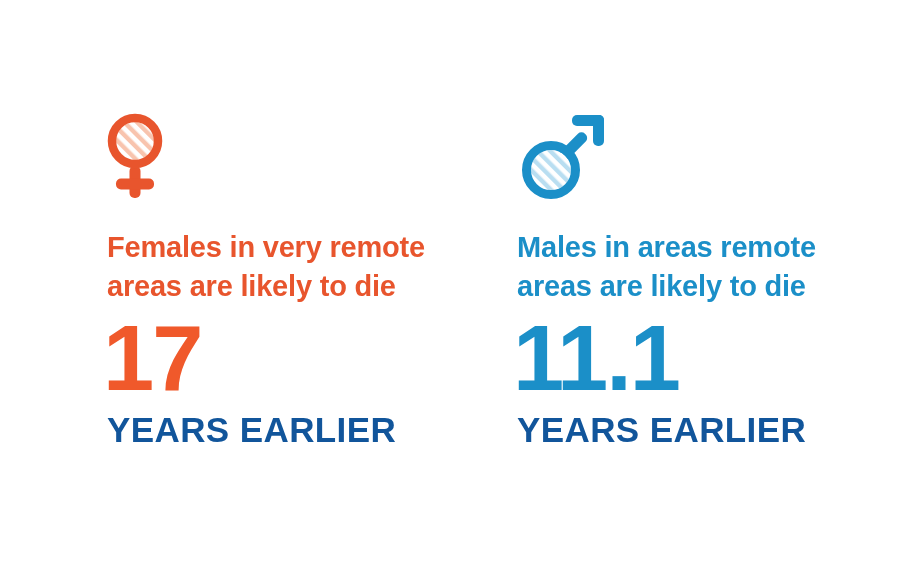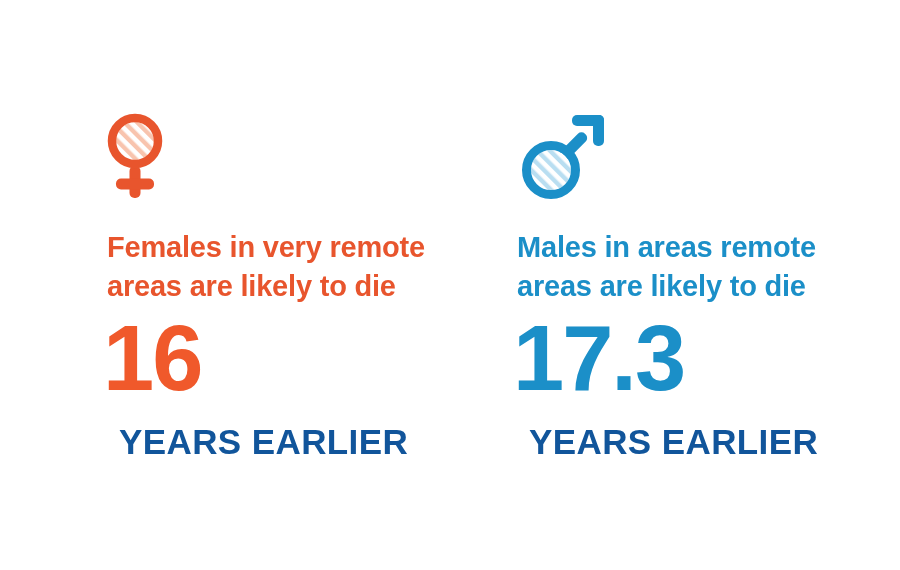--- a/index.html
+++ b/index.html
@@ -68,21 +68,21 @@
 
   .years-earlier {
     position: absolute;
     top: 412px;
     left: 0;
     font-size: 35px;
     line-height: 1;
     font-weight: 700;
     letter-spacing: 0.4px;
     color: #11559B;
-    margin: 12px;
+    margin: 0;
     white-space: nowrap;
   }
 </style>
 </head>
 <body>
 
 <div class="canvas">
 
   <div class="stat-column left">
 
@@ -103,21 +103,21 @@
 
         <circle cx="28" cy="33" r="23" fill="none" stroke="#E8552D" stroke-width="8.5"></circle>
       </svg>
     </div>
 
     <p class="headline female">
       <span>Females in very remote</span><br>
       <span>areas are likely to die</span>
     </p>
 
-    <p class="big-number female">16</p>
+    <p class="big-number female">17</p>
 
     <p class="years-earlier">YEARS EARLIER</p>
   </div>
 
   <div class="stat-column right">
 
     <div class="icon-wrap">
       <svg width="110" height="96" viewBox="0 0 110 96" xmlns="http://www.w3.org/2000/svg">
         <defs>
           <pattern id="mstripes" width="9" height="9" patternUnits="userSpaceOnUse" patternTransform="rotate(-45)">
@@ -136,18 +136,18 @@
 
         <circle cx="34" cy="62" r="24.5" fill="none" stroke="#1B8FC8" stroke-width="9"></circle>
       </svg>
     </div>
 
     <p class="headline male">
       <span>Males in areas remote</span><br>
       <span>areas are likely to die</span>
     </p>
 
-    <p class="big-number male">17.3</p>
+    <p class="big-number male">11.1</p>
 
     <p class="years-earlier">YEARS EARLIER</p>
   </div>
 
 </div>
 
 </body></html>

